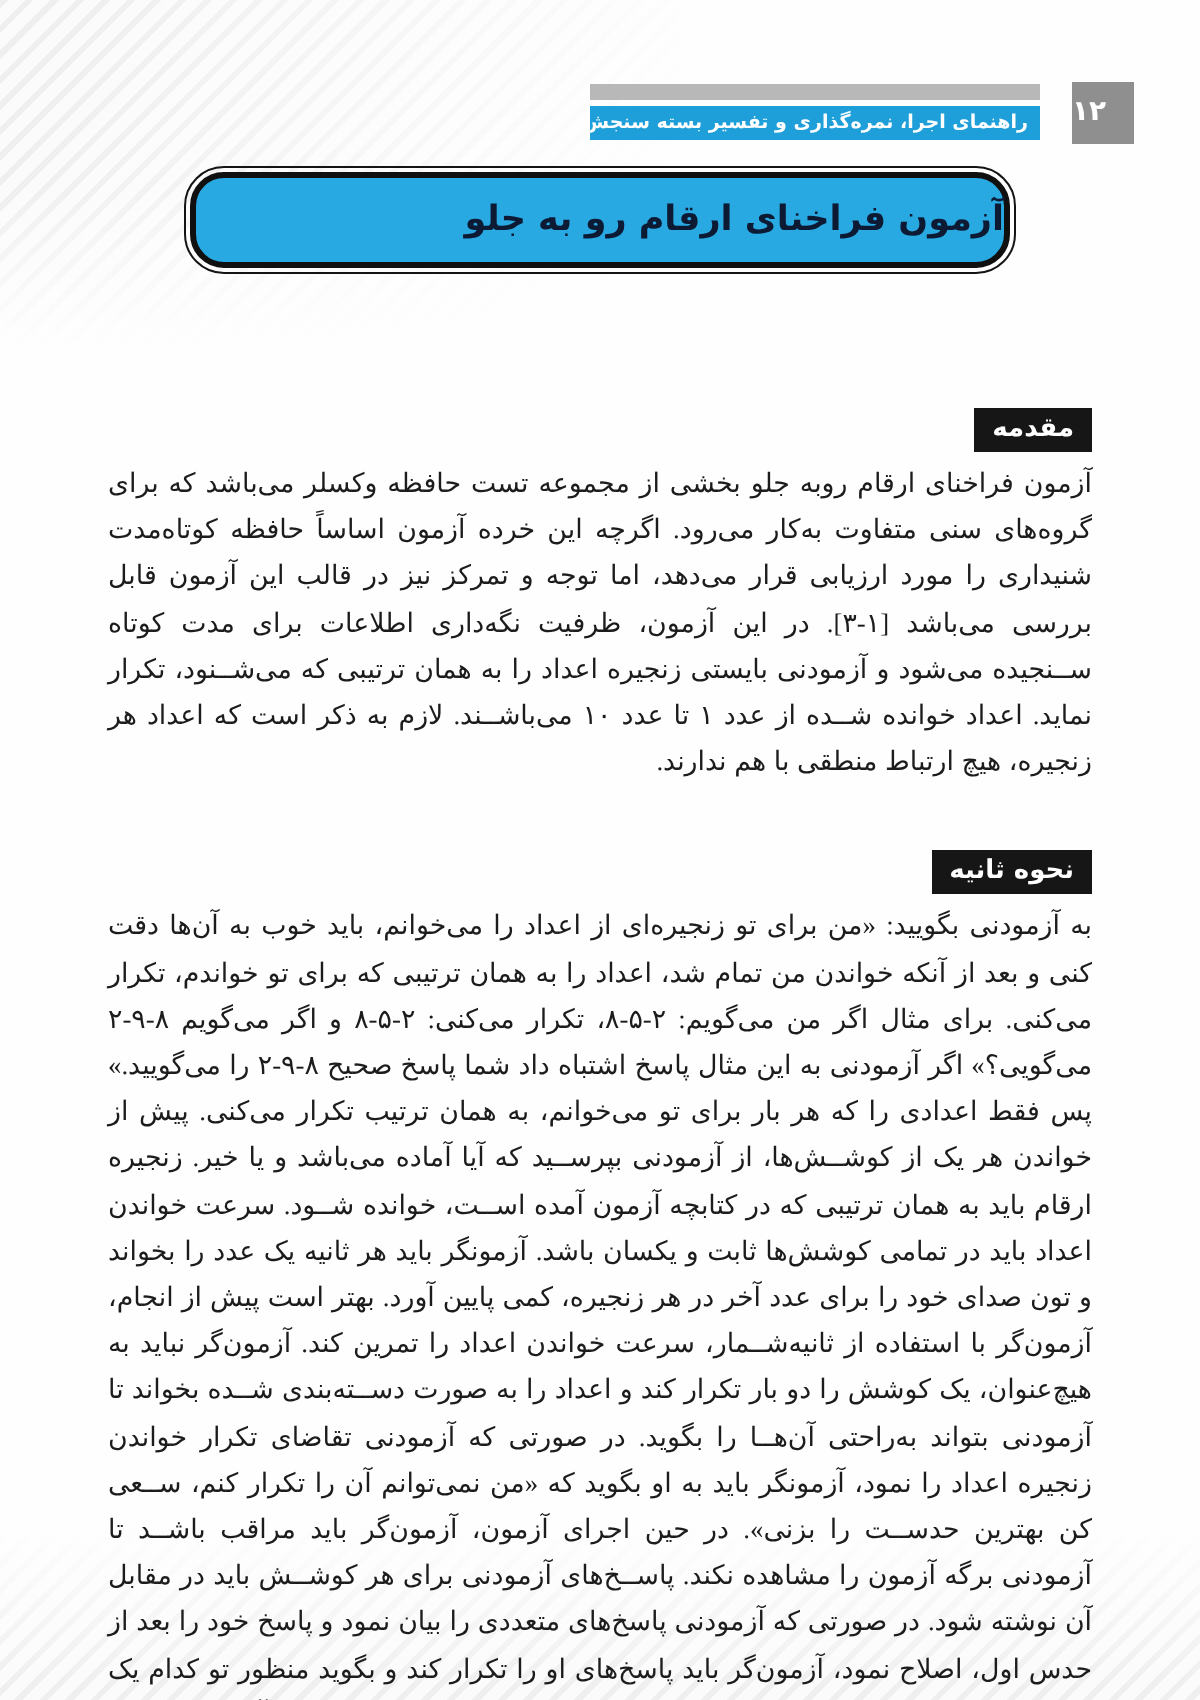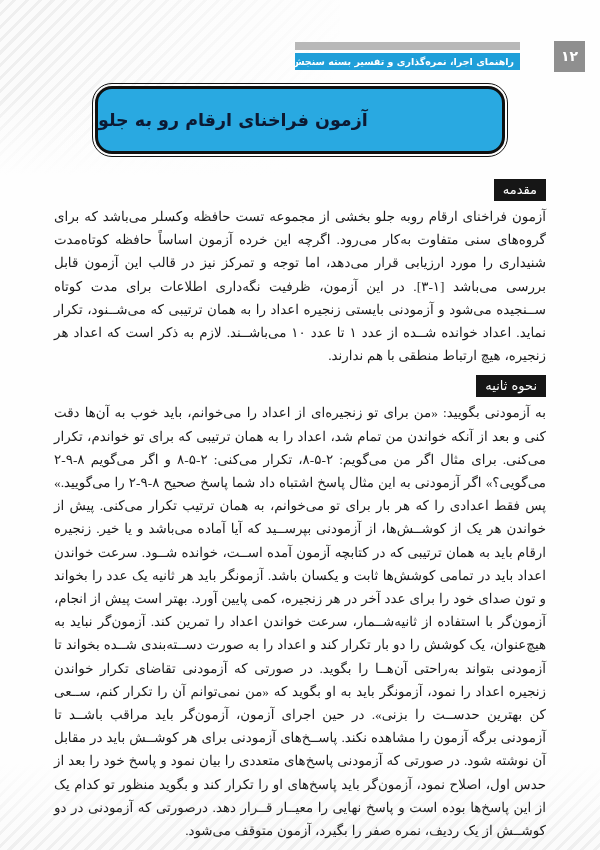--- a/index.html
+++ b/index.html
@@ -32,50 +32,51 @@
   }
   .bar-blue{
     position:absolute;left:295px;top:53px;width:225px;height:17px;
     background:#1f9fd9;color:#ffffff;
     direction:rtl;text-align:right;
     font-size:9.5px;font-weight:bold;line-height:17px;
     padding:0 6px;box-sizing:border-box;
     white-space:nowrap;overflow:hidden;
   }
   .page-num{
-    position:absolute;left:554px;top:41px;width:31px;height:31px;
+    position:absolute;left:536px;top:41px;width:31px;height:31px;
     background:#8f8f8f;color:#ffffff;
-    font-size:14px;font-weight:bold;line-height:31px;text-align:center;
+    font-size:14px;font-weight:bold;line-height:31px;
   }
   
   .title-box{
-    position:absolute;left:95px;top:86px;width:410px;height:68px;
+    position:absolute;left:95px;top:86px;width:410px;height:48px;
     background:#29a9e1;
     border:3px solid #101010;border-radius:17px;
     outline:1.5px solid #141414;outline-offset:2px;
     box-sizing:border-box;
-    display:flex;flex-direction:column;justify-content:center;align-items:flex-start;
+    display:flex;flex-direction:column;justify-content:center;align-items:flex-end;
   }
   .title-fa{
     direction:rtl;color:#0c1a33;font-size:17.5px;font-weight:bold;line-height:24px;
   }
   .title-en{
     direction:ltr;color:#ffffff;font-size:18px;font-weight:bold;line-height:25px;
     letter-spacing:-0.2px;
   }
   
   .content{
     position:absolute;left:54px;top:179px;width:492px;
     direction:rtl;
   }
   .sec-heading{
     display:inline-block;
     background:#161616;color:#ffffff;
-    font-size:13px;font-weight:normal;line-height:17px;
+    font-size:13px;font-weight:bold;line-height:17px;
     padding:2px 9px 3px 9px;
+    margin-top:25px;
   }
   .body-text{
     margin:4px 0 8px 0;
     color:#1c1c1c;
     font-size:13.4px;line-height:23.2px;
     text-align:justify;
     word-spacing:0.5px;
     font-family:Liberation Serif, serif;
   }
 </style>

